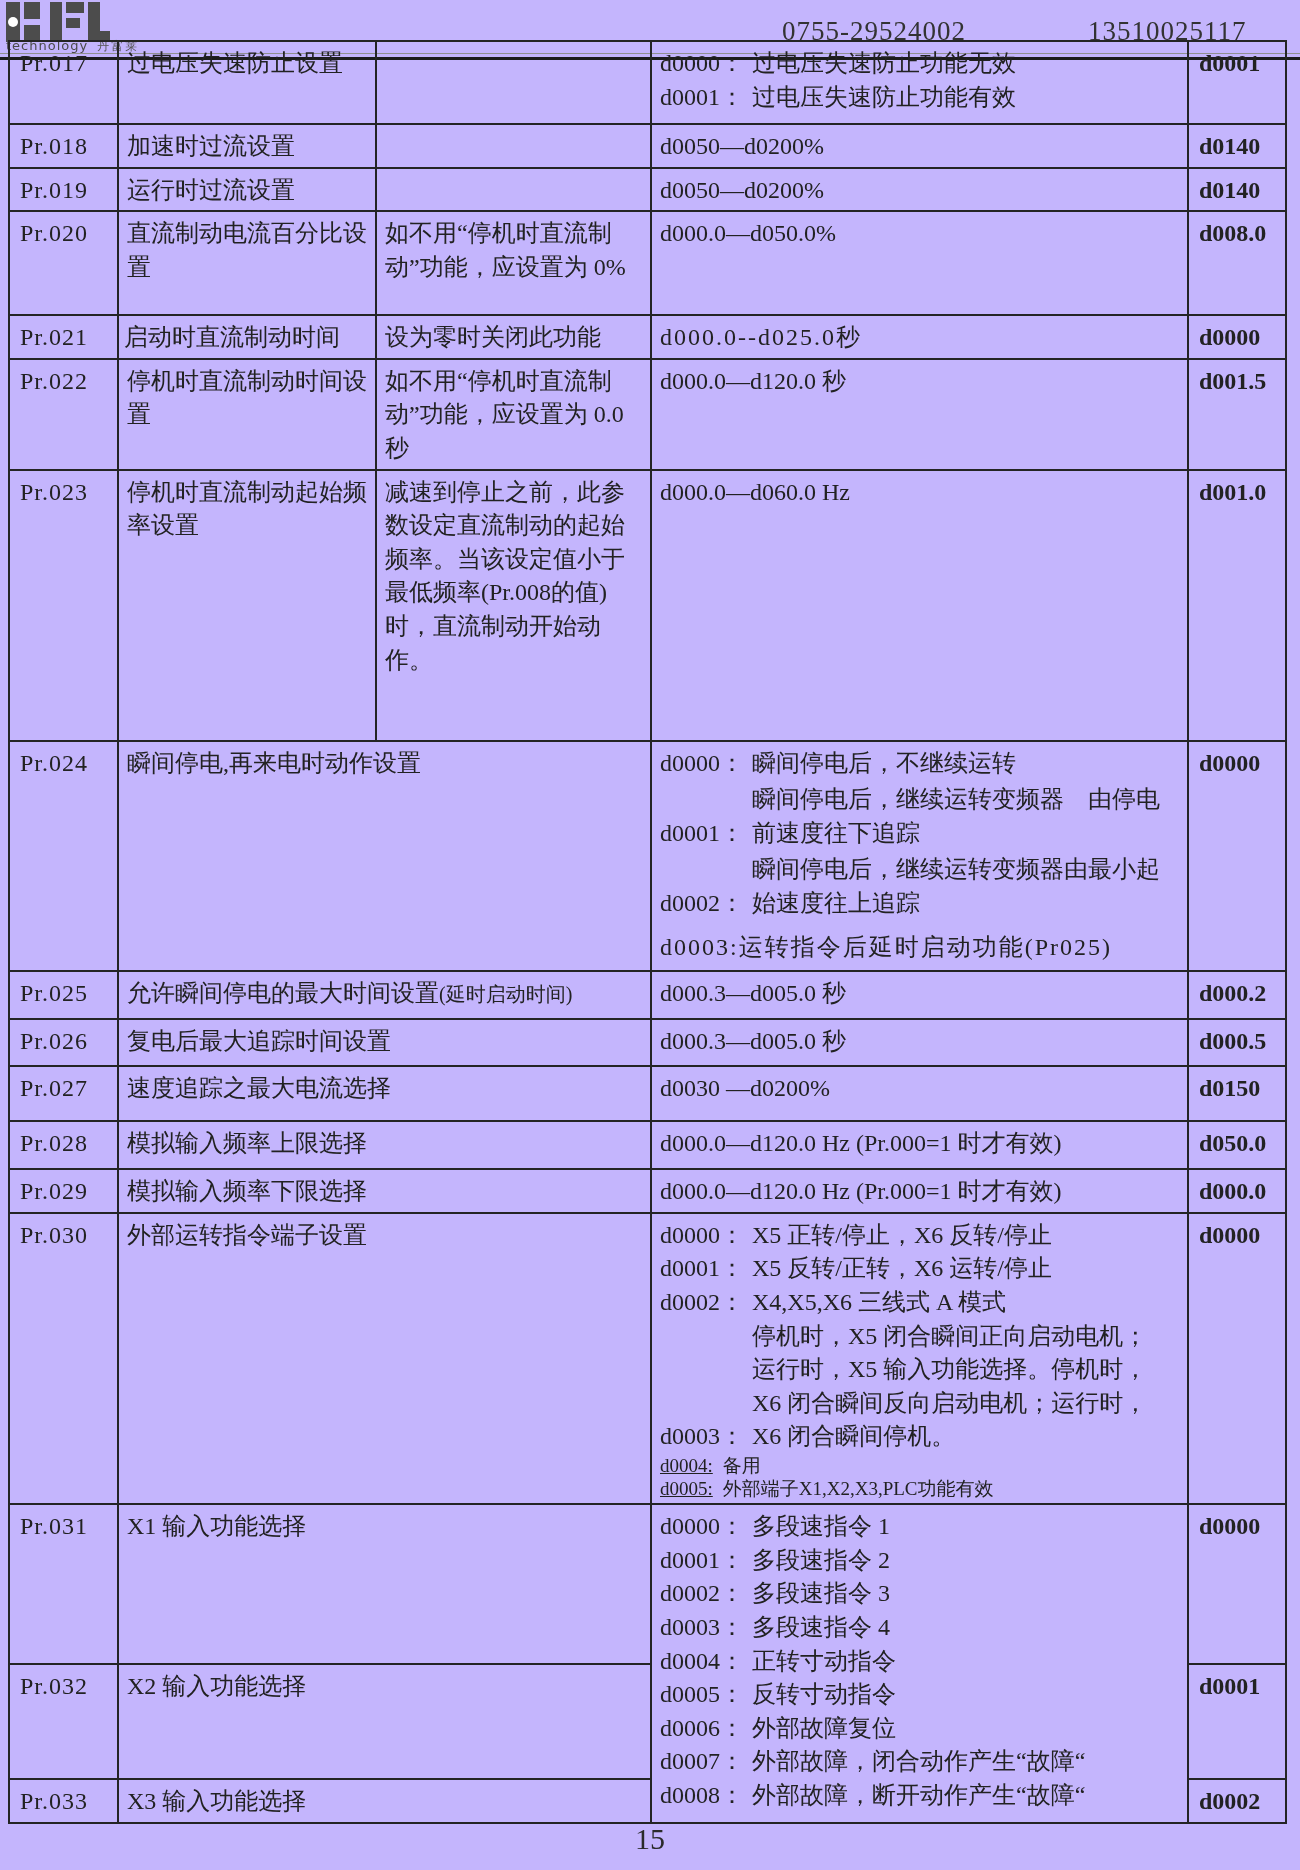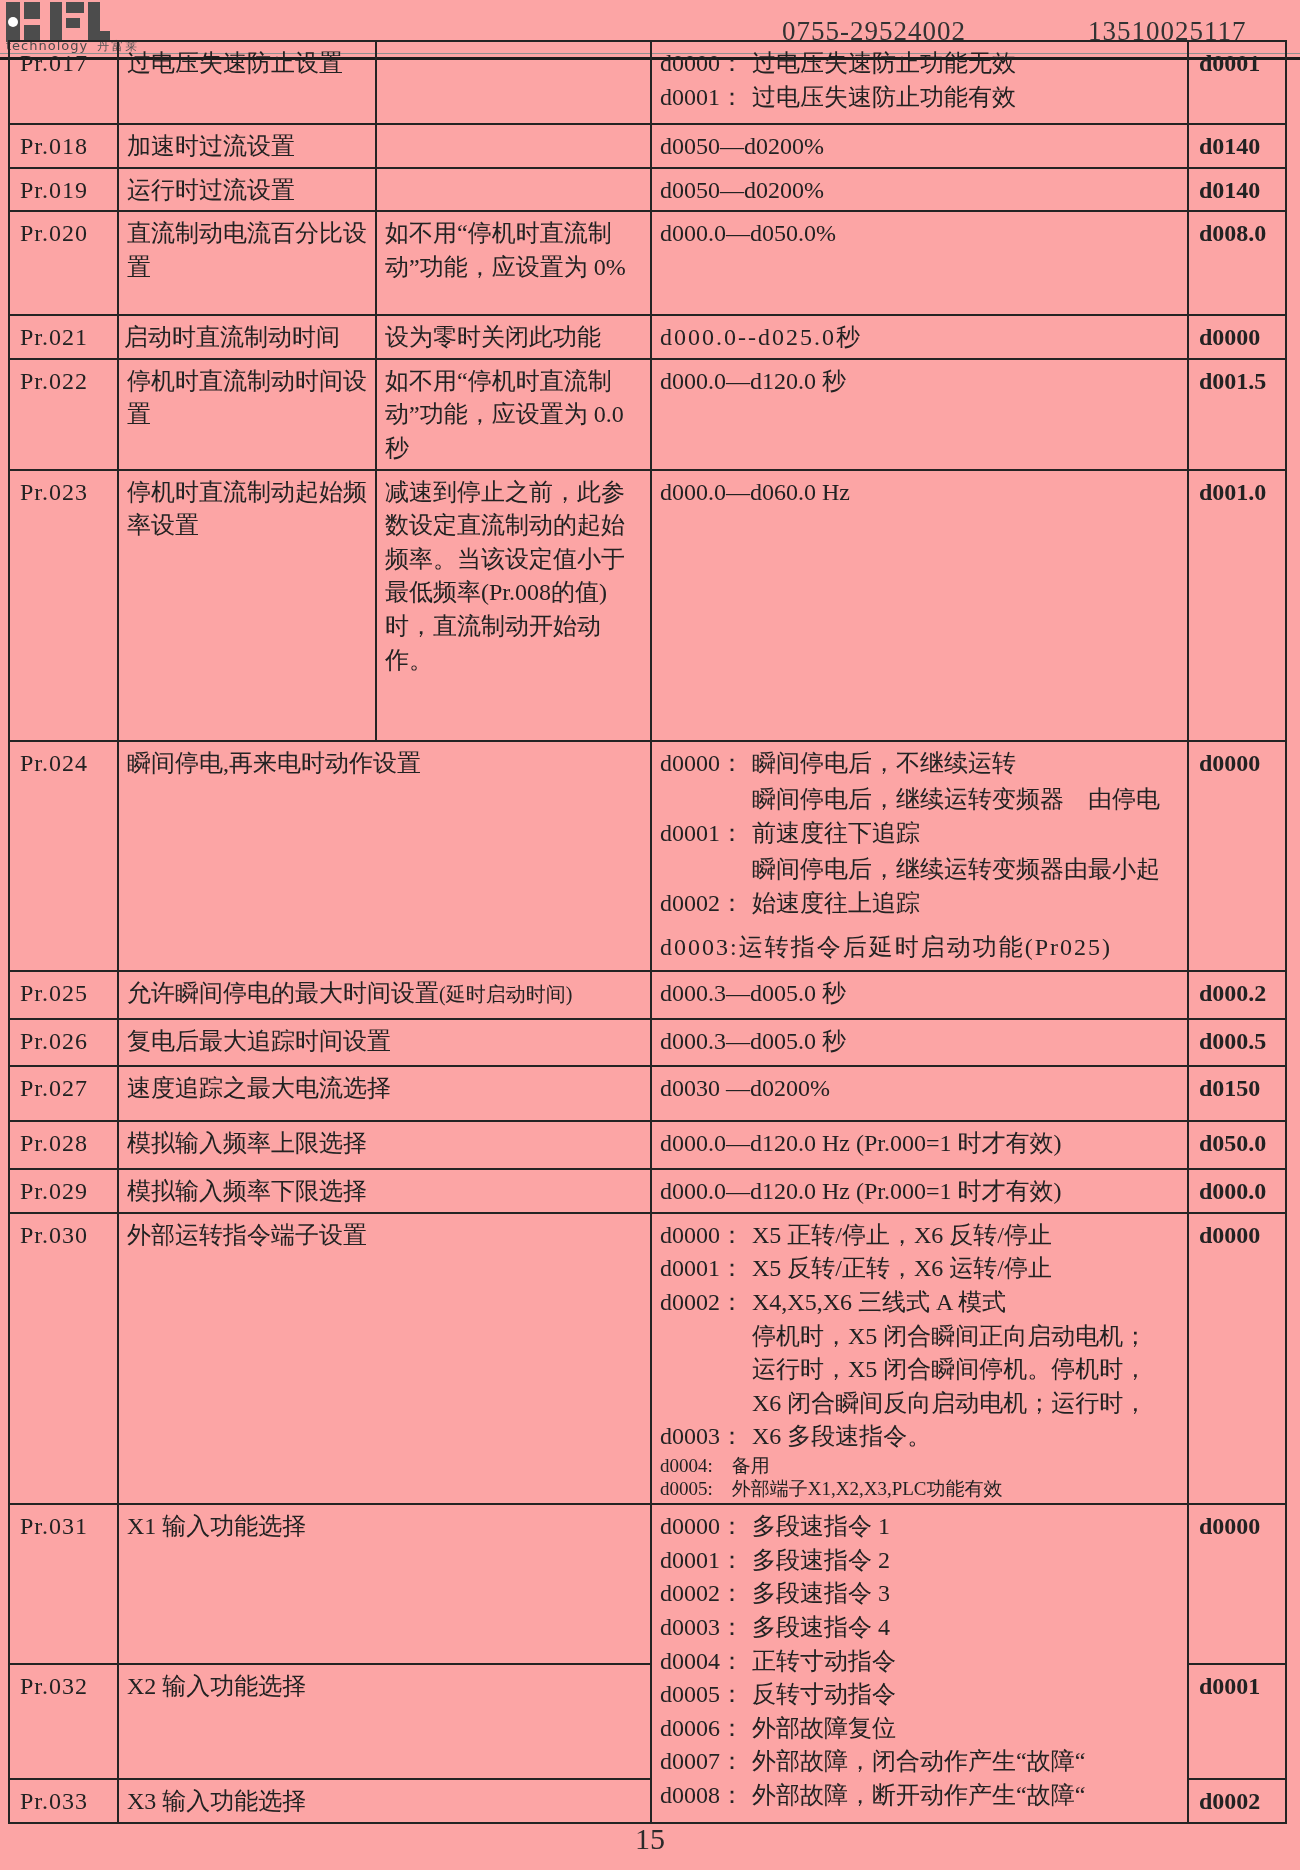--- a/index.html
+++ b/index.html
@@ -1,16 +1,16 @@
 <!DOCTYPE html>
 <html><head>
 <meta charset="utf-8">
 <style>
   html,body{margin:0;padding:0;background:#e8e8e8;}
-  .page{position:relative;width:1300px;height:1870px;background:#fca5a5;margin:0 auto;
+  .page{position:relative;width:1300px;height:1870px;background:#c4b5fd;margin:0 auto;
         font-family:"Liberation Serif","DejaVu Serif",serif;color:#222;overflow:hidden;}
 
   
   .logo{position:absolute;left:6px;top:2px;}
   .logo-sub{position:absolute;left:6px;top:38px;font-family:"DejaVu Sans","Liberation Sans",sans-serif;
             font-size:13px;color:#4a4a4a;letter-spacing:1px;white-space:nowrap;}
   .logo-cn{font-size:12px;letter-spacing:2px;margin-left:9px;color:#555;}
   .phone{position:absolute;top:16px;font-size:27px;color:#333;letter-spacing:1px;white-space:nowrap;}
   .phone-a{left:782px;}
   .phone-b{left:1088px;}
@@ -28,21 +28,21 @@
   td.c4{padding:5px 18px 3px 8px;}
   td.c5{padding-left:10px;white-space:nowrap;font-weight:bold;}
   .name-small{font-size:20px;}
   .range{white-space:nowrap;}
   .range.spacedr{letter-spacing:2px;}
 
   .opt{display:flex;align-items:flex-end;}
   .opt-code{flex:0 0 92px;white-space:nowrap;}
   .opt-text{flex:1;}
   .opt.small{font-size:19px;line-height:1.22;}
-  .opt.small .opt-code{flex:0 0 auto;margin-right:19px;}
+  .opt.small .opt-code{flex:0 0 auto;margin-right:10px;text-decoration:underline;}
   .opt.spaced{letter-spacing:2px;}
   .opt.spaced .opt-code{flex:0 0 auto;}
   .opt.gap{margin-top:10px;}
   .roomy .opt{margin-bottom:3px;}
   .r30{line-height:1.32;}
   .r30 .opt.small{line-height:1.22;}
   .r31{line-height:1.38;}
 
   .page-num{position:absolute;left:0;top:1822px;width:1300px;text-align:center;
             font-size:30px;color:#2a2a2a;}
@@ -228,21 +228,21 @@
             <div class="opt">
               <span class="opt-code">d0001：</span>
               <span class="opt-text">X5 反转/正转，X6 运转/停止</span>
             </div>
             <div class="opt">
               <span class="opt-code">d0002：</span>
               <span class="opt-text">X4,X5,X6 三线式 A 模式</span>
             </div>
             <div class="opt">
               <span class="opt-code">d0003：</span>
-              <span class="opt-text">停机时，X5 闭合瞬间正向启动电机；运行时，X5 闭合瞬间停机。停机时，X6 闭合瞬间反向启动电机；运行时，X6 多段速指令。</span>
+              <span class="opt-text">停机时，X5 闭合瞬间正向启动电机；运行时，X5 输入功能选择。停机时，X6 闭合瞬间反向启动电机；运行时，X6 闭合瞬间停机。</span>
             </div>
             <div class="opt small">
               <span class="opt-code">d0004:</span>
               <span class="opt-text">备用</span>
             </div>
             <div class="opt small">
               <span class="opt-code">d0005:</span>
               <span class="opt-text">外部端子X1,X2,X3,PLC功能有效</span>
             </div>
           </td>

